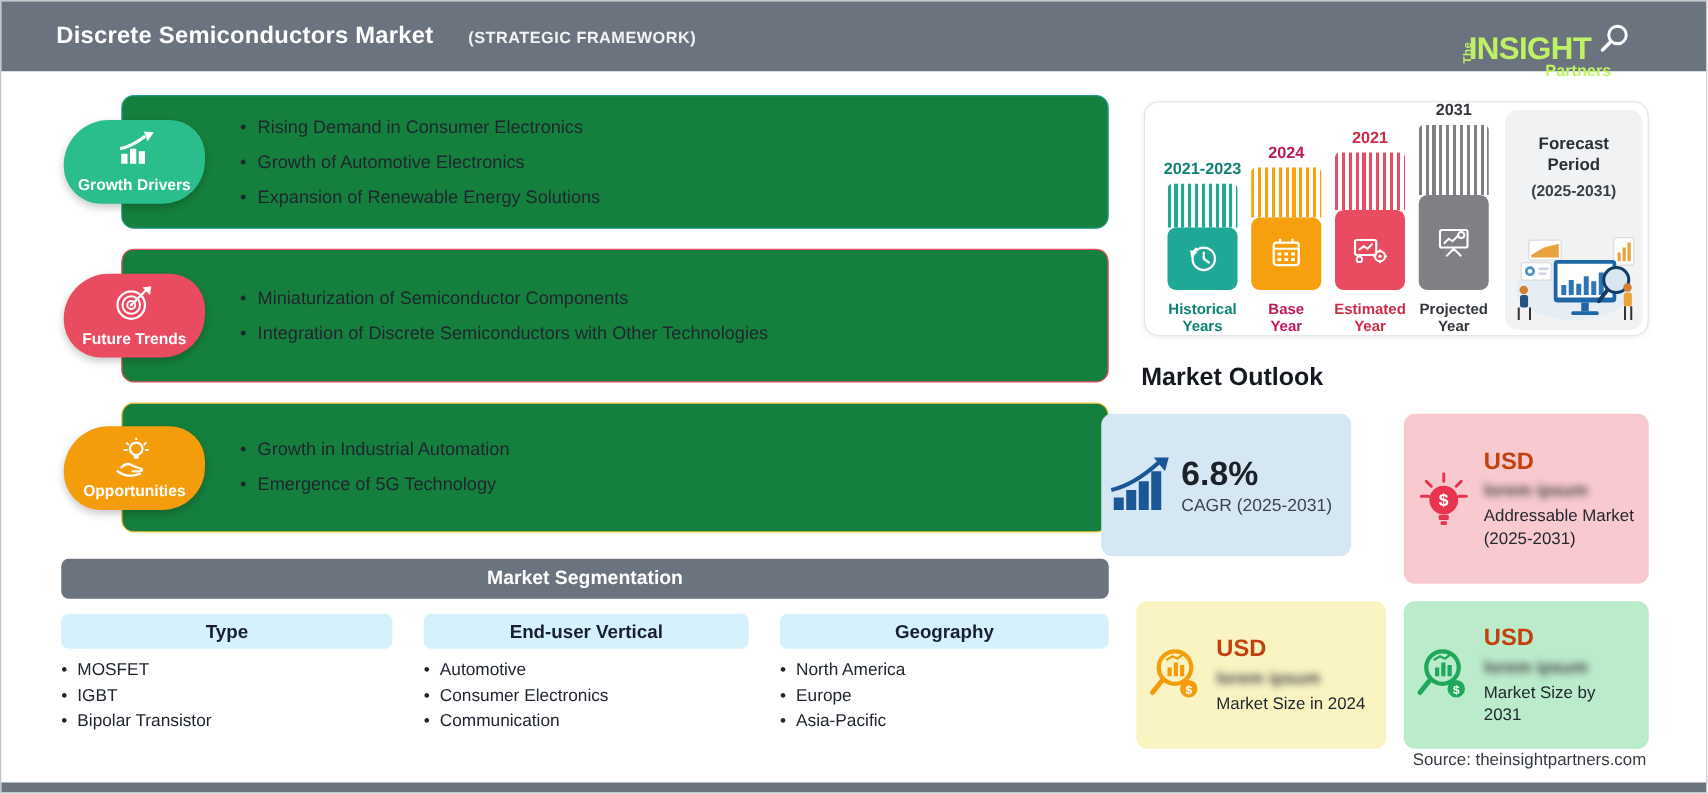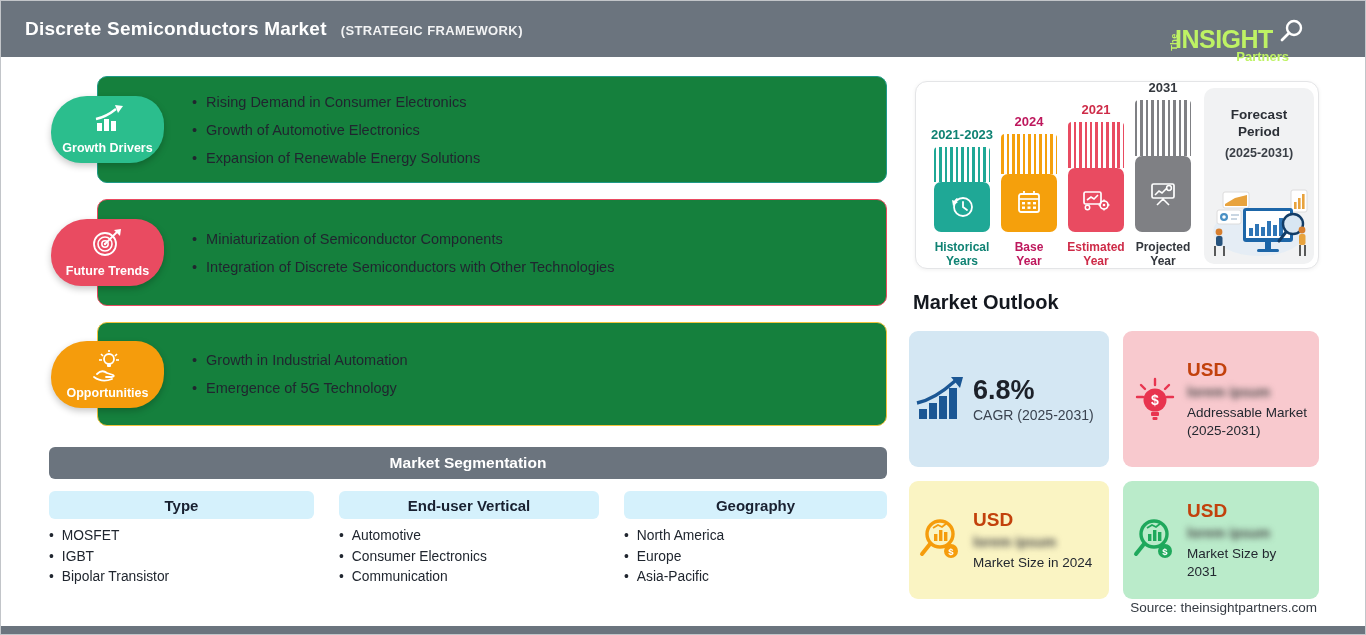--- a/index.html
+++ b/index.html
@@ -1,21 +1,21 @@
 <!DOCTYPE html>
 <html><head>
 <meta charset="utf-8">
 <style>
   html,body{margin:0;padding:0;background:#e9e9e9;}
   *{box-sizing:border-box;font-family:"Liberation Sans", sans-serif;}
   .page{position:relative;width:1366px;height:635px;background:#ffffff;border:1px solid #c2c5c9;overflow:hidden;}
 
   
   .header{position:absolute;left:0;top:0;width:100%;height:56px;background:#6b747e;display:flex;align-items:center;}
-  .title-wrap{margin-left:24px;display:flex;align-items:baseline;gap:14px;}
+  .title-wrap{margin-left:44px;display:flex;align-items:baseline;gap:28px;}
   .page-title{color:#ffffff;font-size:19px;font-weight:bold;letter-spacing:.2px;}
   .page-subtitle{color:#f2f3f4;font-size:13px;font-weight:600;letter-spacing:.4px;}
   .logo{position:absolute;right:58px;top:8px;width:140px;height:42px;color:#bef264;margin-top:14px;}
   .logo-the{position:absolute;left:-2px;top:14px;font-size:9px;font-weight:bold;transform:rotate(-90deg);letter-spacing:.5px;}
   .logo-name{position:absolute;left:8px;top:2px;font-size:25px;font-weight:800;letter-spacing:-.5px;}
   .logo-mag{position:absolute;right:3px;top:-4px;}
   .logo-tag{position:absolute;right:18px;top:26px;font-size:13px;font-weight:bold;}
 
   
   .fw-box{position:absolute;left:96px;width:790px;border-radius:10px;background:#15803d;}
@@ -60,21 +60,21 @@
   .solid-teal{background:#1FA896;} .solid-orange{background:#F5A00C;} .solid-red{background:#E94B61;} .solid-gray{background:#7F8084;}
 
   .forecast-panel{position:absolute;left:288px;top:6px;width:110px;height:176px;background:#F1F2F3;border-radius:10px;text-align:center;}
   .forecast-t1{margin-top:18px;font-size:13.5px;font-weight:bold;color:#2b2f36;line-height:17px;}
   .forecast-t2{margin-top:6px;font-size:12.5px;font-weight:600;color:#3a3f46;}
   .forecast-illustration{position:absolute;left:3px;bottom:4px;}
 
   
   .outlook-title{position:absolute;left:912px;top:290px;font-size:20px;font-weight:bold;color:#14181f;}
   .card{position:absolute;border-radius:9px;display:flex;align-items:center;}
-  .card-cagr{left:908px;top:330px;width:200px;height:136px;background:#D4E7F3;}
+  .card-cagr{left:880px;top:330px;width:200px;height:114px;background:#D4E7F3;}
   .card-pink{left:1122px;top:330px;width:196px;height:136px;background:#F8C9CE;}
   .card-yellow{left:908px;top:480px;width:200px;height:118px;background:#FAF4C3;}
   .card-green{left:1122px;top:480px;width:196px;height:118px;background:#BAEBCA;}
   .card .icon-box{flex:0 0 64px;display:flex;align-items:center;justify-content:center;}
   .card .txt{flex:1;padding-right:10px;}
   .big-value{font-size:27px;font-weight:800;color:#1c2129;line-height:30px;}
   .card-sub{font-size:14px;color:#3a4350;margin-top:2px;}
   .usd{font-size:19px;font-weight:bold;color:#c2410c;}
   .blurred{font-size:14px;font-weight:bold;color:#4a4a4a;filter:blur(3px);margin:3px 0 4px 0;}
   .card-label{font-size:13.5px;color:#232830;line-height:18px;max-width:122px;}

